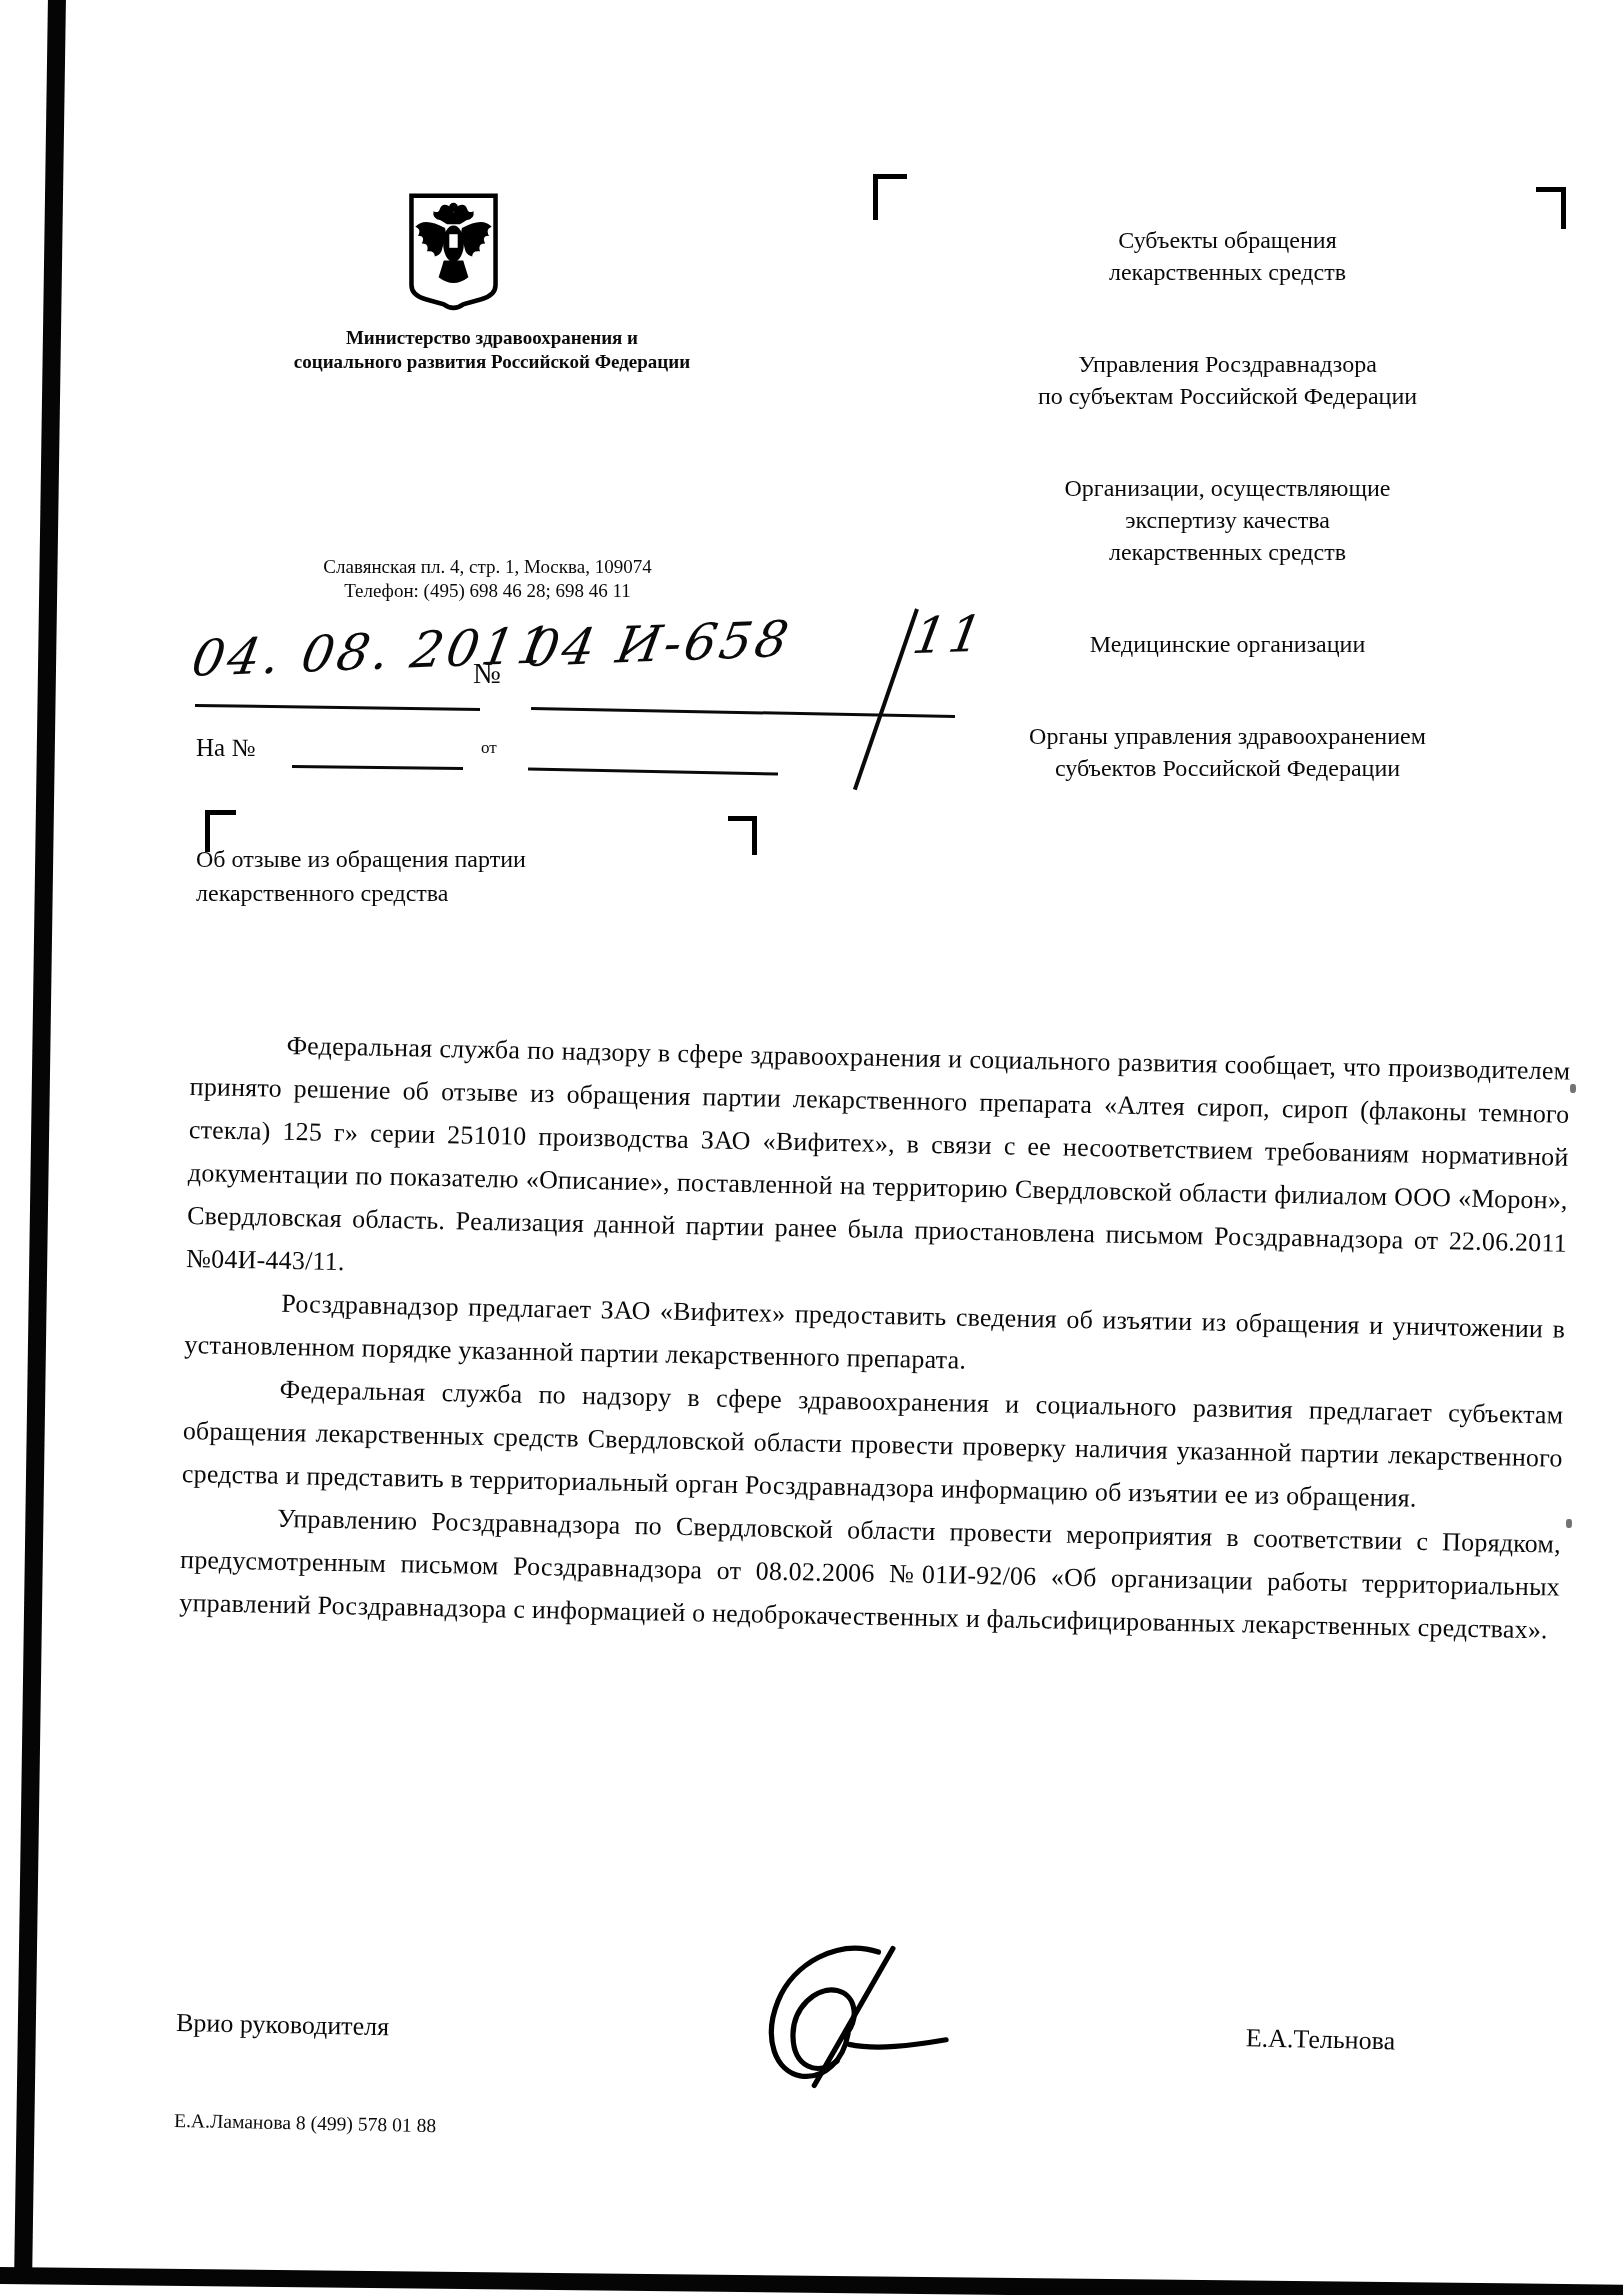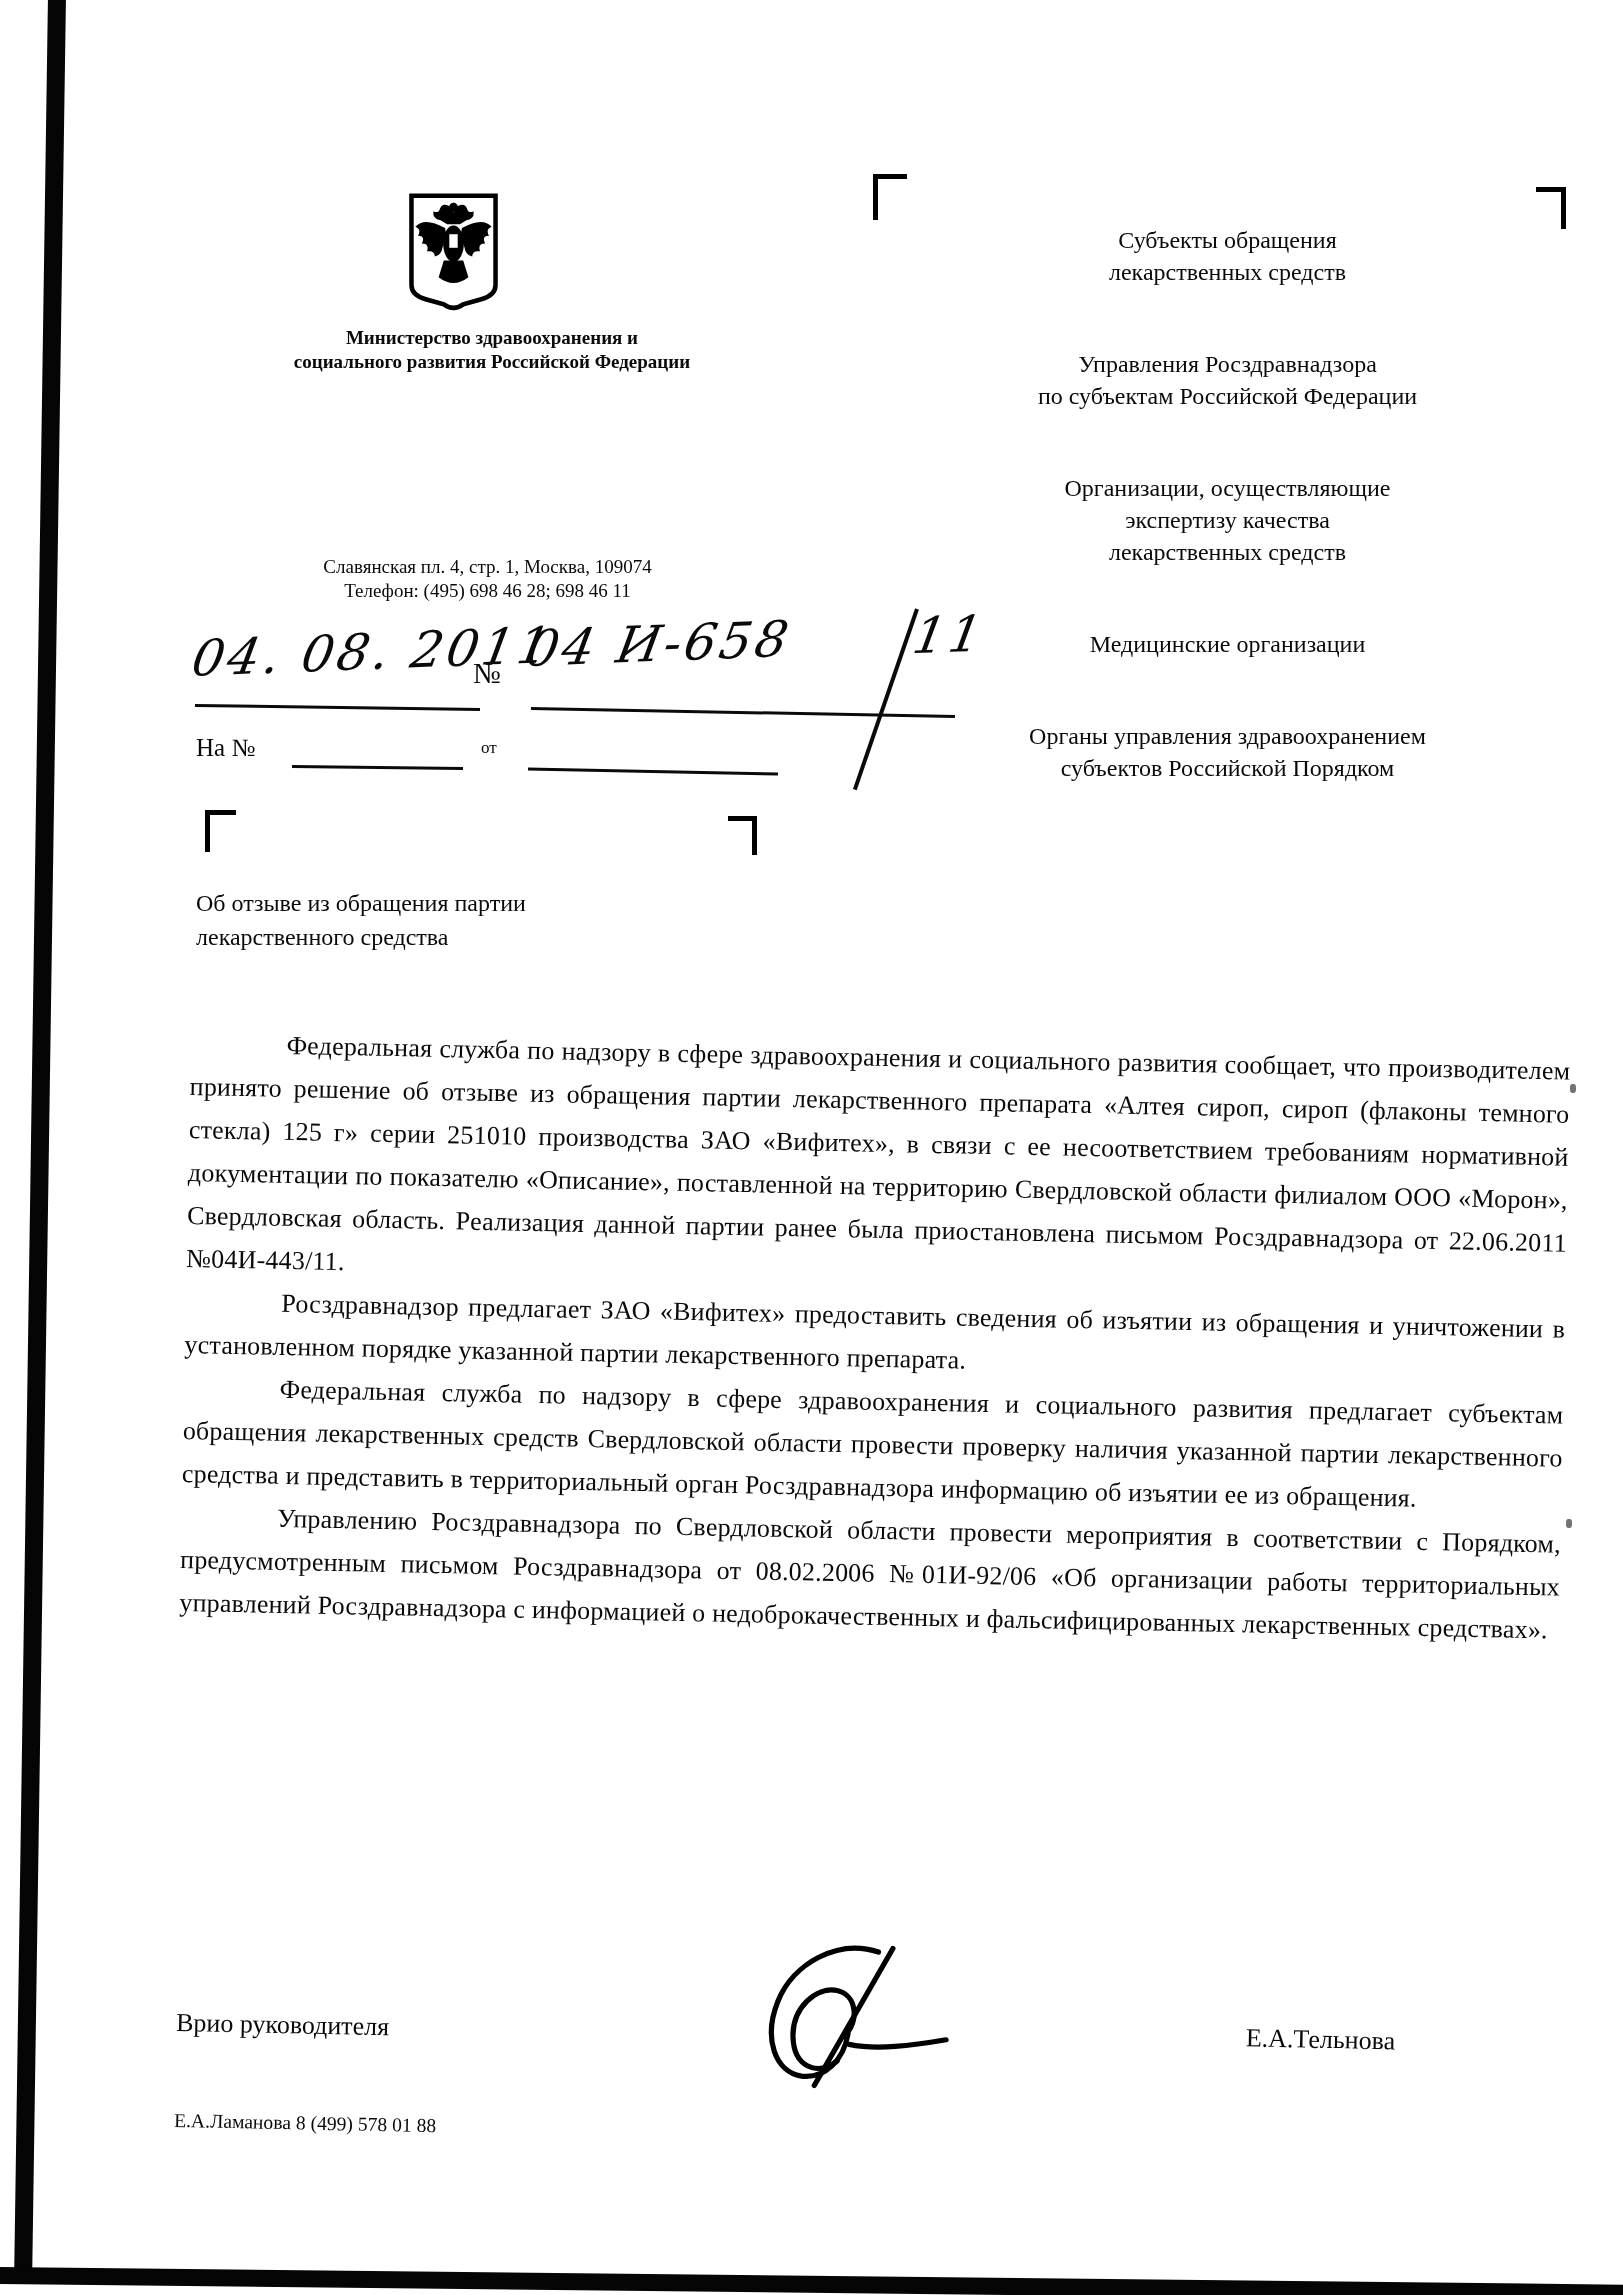--- a/index.html
+++ b/index.html
@@ -50,21 +50,21 @@
   .na-label{left:196px;top:734px;font-size:25px;}
   .ot-label{left:481px;top:738px;font-size:17px;}
   .rule-na{left:292px;top:766px;width:171px;transform:rotate(0.6deg);}
   .rule-ot{left:528px;top:770px;width:250px;transform:rotate(1.2deg);}
 
   
   .recipients{left:889px;top:224px;width:677px;font-size:24px;line-height:32px;text-align:center;}
   .recipient{margin-bottom:60px;}
 
   
-  .subject{left:196px;top:842px;width:589px;font-size:24px;line-height:34px;margin-top:44px;}
+  .subject{left:196px;top:842px;width:589px;font-size:24px;line-height:34px;}
 
   
   .skewed{left:191px;top:1022px;width:1380px;height:1185px;
           transform:rotate(1.15deg);transform-origin:0 0;}
   .bodytext{font-size:26px;line-height:43px;text-align:justify;letter-spacing:0.2px;}
   .bodytext p{margin:0;text-indent:96px;}
   .sig-title{left:5.2px;top:986px;font-size:26px;}
   .sig-name{left:1075px;top:980px;font-size:26px;}
   .sig{left:564px;top:903px;width:229px;height:157px;}
   .executor{left:5.2px;top:1088px;font-size:19.6px;}
@@ -105,21 +105,21 @@
   <div class="abs recipients">
     <div class="recipient pre">Субъекты обращения
 лекарственных средств</div>
     <div class="recipient pre">Управления Росздравнадзора
 по субъектам Российской Федерации</div>
     <div class="recipient pre">Организации, осуществляющие
 экспертизу качества
 лекарственных средств</div>
     <div class="recipient pre">Медицинские организации</div>
     <div class="recipient pre">Органы управления здравоохранением
-субъектов Российской Порядком</div>
+субъектов Российской Федерации</div>
   </div>
 
   <div class="abs hand date-hand">04. 08. 2011</div>
   <div class="abs rule rule-date"></div>
   <div class="abs no-sign">№</div>
   <div class="abs hand num-hand">04 И-658</div>
   <div class="abs hand num-suffix">11</div>
   <div class="abs slash-tail"></div>
   <div class="abs rule rule-num"></div>
 

